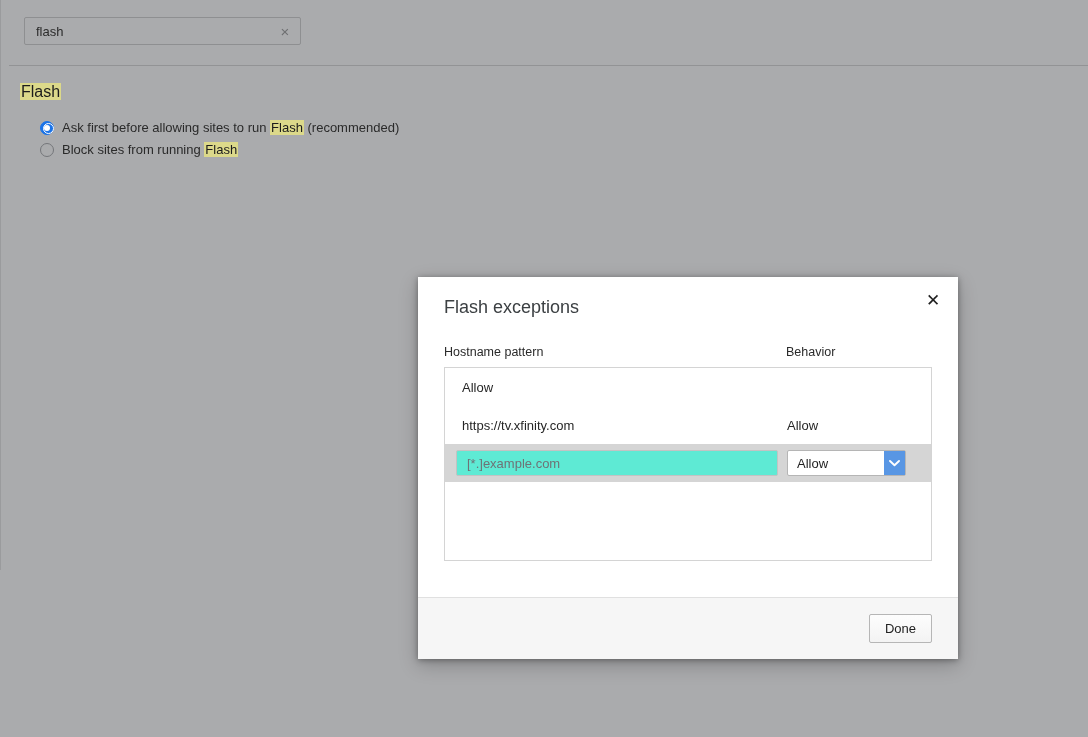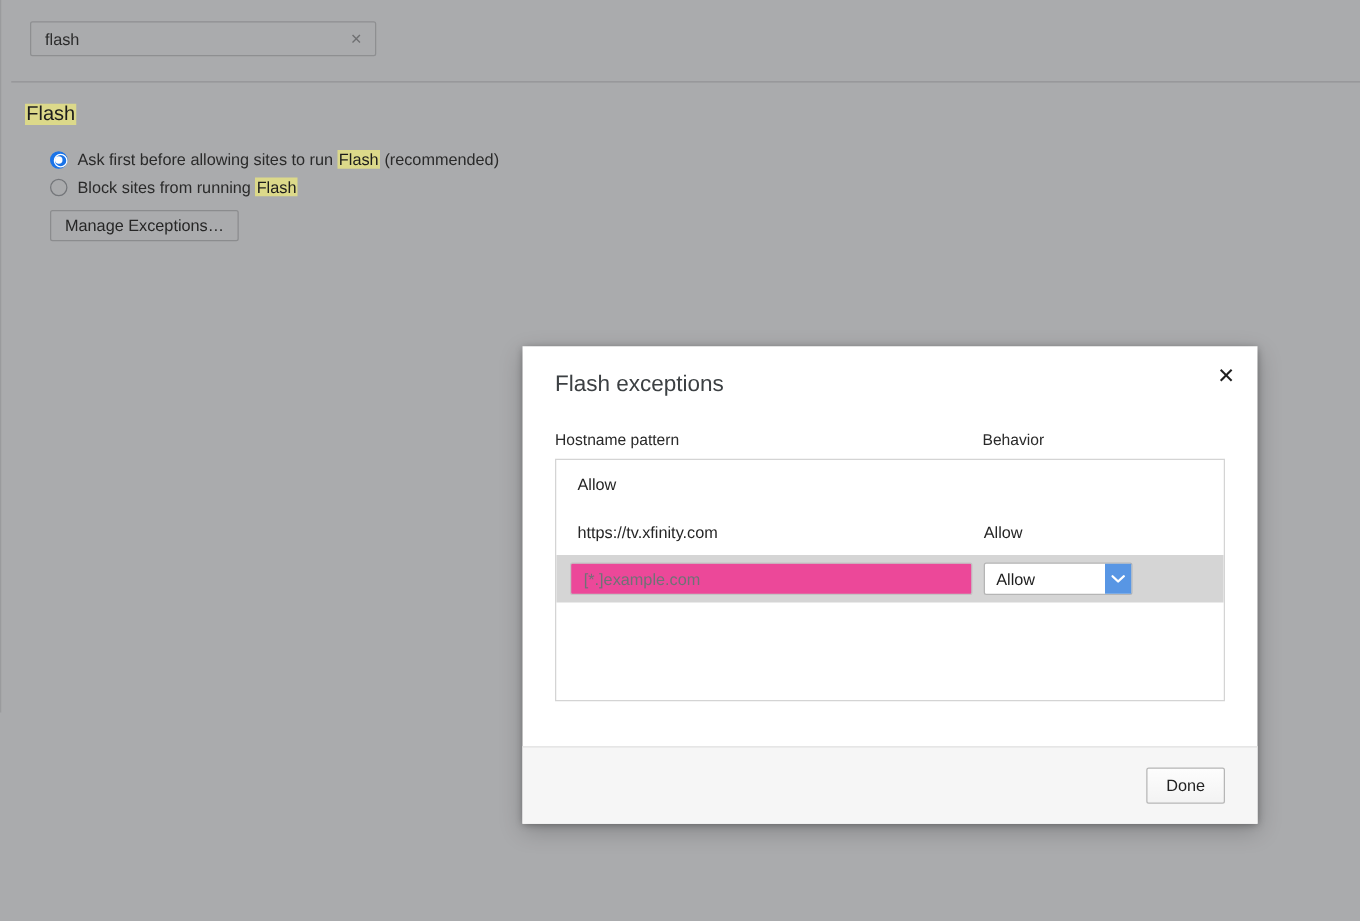--- a/index.html
+++ b/index.html
@@ -151,21 +151,21 @@
     cursor: pointer;
     line-height: 23px;
     white-space: nowrap;
   }
 
   
   #dialog {
     position: absolute;
     left: 418px;
     top: 277px;
-    width: 588px;
+    width: 540px;
     height: 382px;
     background: #ffffff;
     box-shadow: 0 1px 6px rgba(0,0,0,0.35), 0 6px 18px rgba(0,0,0,0.22);
     display: flex;
     flex-direction: column;
   }
 
   #dialog-header {
     position: relative;
     height: 64px;
@@ -237,21 +237,21 @@
     align-items: center;
     height: 38px;
     background: #d5d5d5;
     padding: 0 9px 0 11px;
   }
   #hostname-input {
     width: 322px;
     height: 26px;
     border: 1px solid #c3c3c3;
     border-radius: 2px;
-    background: #ec4899;
+    background: #5eead4;
     font-family: "Liberation Sans", sans-serif;
     font-size: 13px;
     color: #2b2b2b;
     padding: 0 0 0 10px;
     outline: none;
   }
   #hostname-input::placeholder { color: #6f7276; opacity: 1; }
 
   #behavior-select-wrap {
     margin-left: 9px;
@@ -329,21 +329,20 @@
   <div class="radio-row" id="radio-ask">
     <span class="radio-mark on"></span>
     <span class="radio-label"><span>Ask first before allowing sites to run </span><span class="hl">Flash</span><span> (recommended)</span></span>
   </div>
 
   <div class="radio-row" id="radio-block">
     <span class="radio-mark off"></span>
     <span class="radio-label"><span>Block sites from running </span><span class="hl">Flash</span></span>
   </div>
 
-  <button id="manage-exceptions-button">Manage Exceptions…</button>
 </div>
 
 <div id="dialog">
 
   <div id="dialog-header">
     <div id="dialog-title">Flash exceptions</div>
     <div id="dialog-close">✕</div>
   </div>
 
   <div id="dialog-body">

